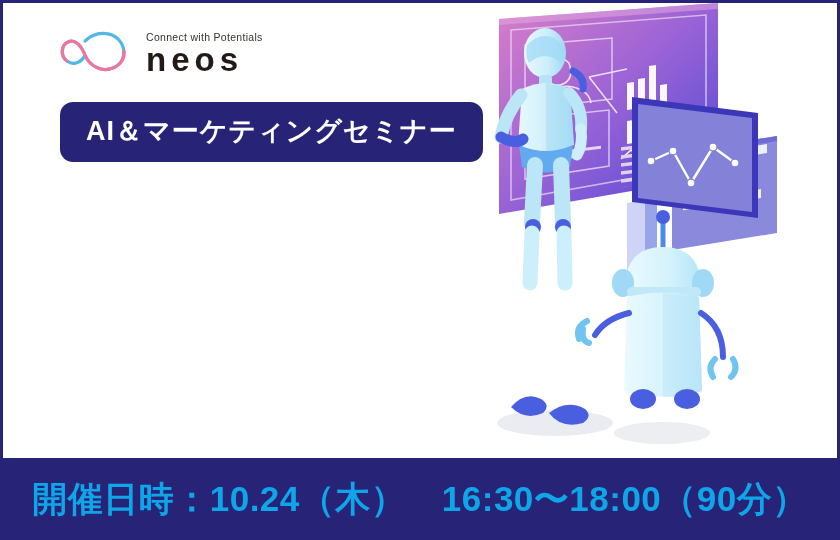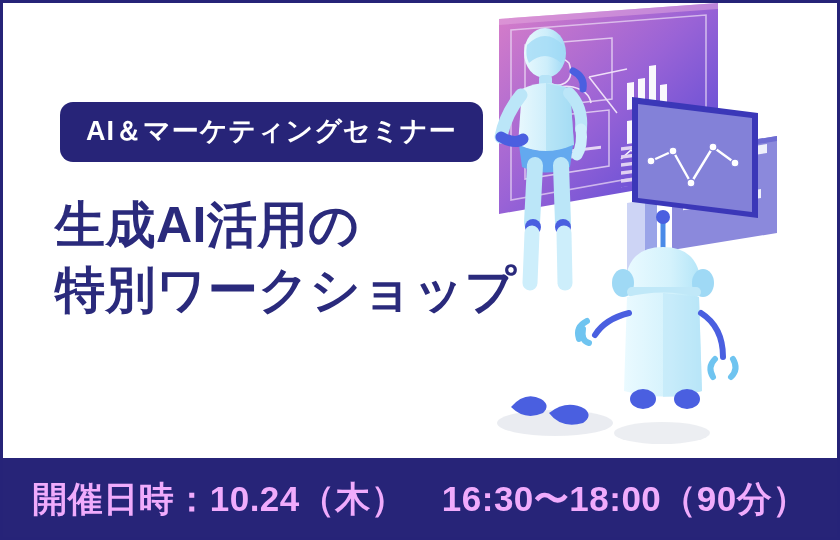--- a/index.html
+++ b/index.html
@@ -52,39 +52,45 @@
     font-size:35px; font-weight:700; letter-spacing:3px;
     white-space:nowrap; z-index:4;
   }
 
   
   .footer-bar{
     position:absolute; left:-3px; right:-3px; bottom:-3px; height:82px;
     background:#272478; display:flex; align-items:center; justify-content:center;
   }
   .footer-text{
-    color:#f0abfc; font-size:35px; font-weight:700;
+    color:#0ea5e9; font-size:35px; font-weight:700;
     letter-spacing:.5px; white-space:nowrap;
   }
 
   
   .illus{ position:absolute; right:0px; top:0px; width:360px; height:460px; z-index:2; }
 </style>
 </head>
 <body>
 
 <div id="banner">
 
+  <div class="logo-wrap">
+    <svg class="logo-mark" viewBox="0 0 82 46">
+      <path d="M30 12 C40 2 56 2 64 11 C72 20 70 34 58 39 C46 44 34 36 30 26 C26 16 20 10 13 13 C6 16 5 27 12 32 C19 37 27 33 30 26" fill="none" stroke="#4FB8E8" stroke-width="3.2" stroke-linecap="round"></path>
+      <path d="M12 32 C5 27 6 16 13 13 C20 10 26 16 30 26 C34 36 46 44 58 39 C66 36 70 29 69 22" fill="none" stroke="#F2749E" stroke-width="3.2" stroke-linecap="round"></path>
+    </svg>
+    <div class="logo-text-col">
+      <div class="logo-tagline">Connect with Potentials</div>
+      <div class="logo-word">neos</div>
+    </div>
+  </div>
 
   <div class="seminar-badge">AI＆マーケティングセミナー</div>
 
-  <div class="headline">
-    <span>生成AI活用の</span>
-    <span class="l2">特別ワークショップ</span>
-  </div>
 
 
   <svg class="illus" viewBox="0 0 360 460">
     <defs>
       <linearGradient id="gScreen" x1="0" y1="0" x2="1" y2="1">
         <stop offset="0%" stop-color="#d97ec8"></stop>
         <stop offset="48%" stop-color="#9a63d6"></stop>
         <stop offset="100%" stop-color="#4a46d6"></stop>
       </linearGradient>
       <linearGradient id="gBody" x1="0" y1="0" x2="1" y2="0">

